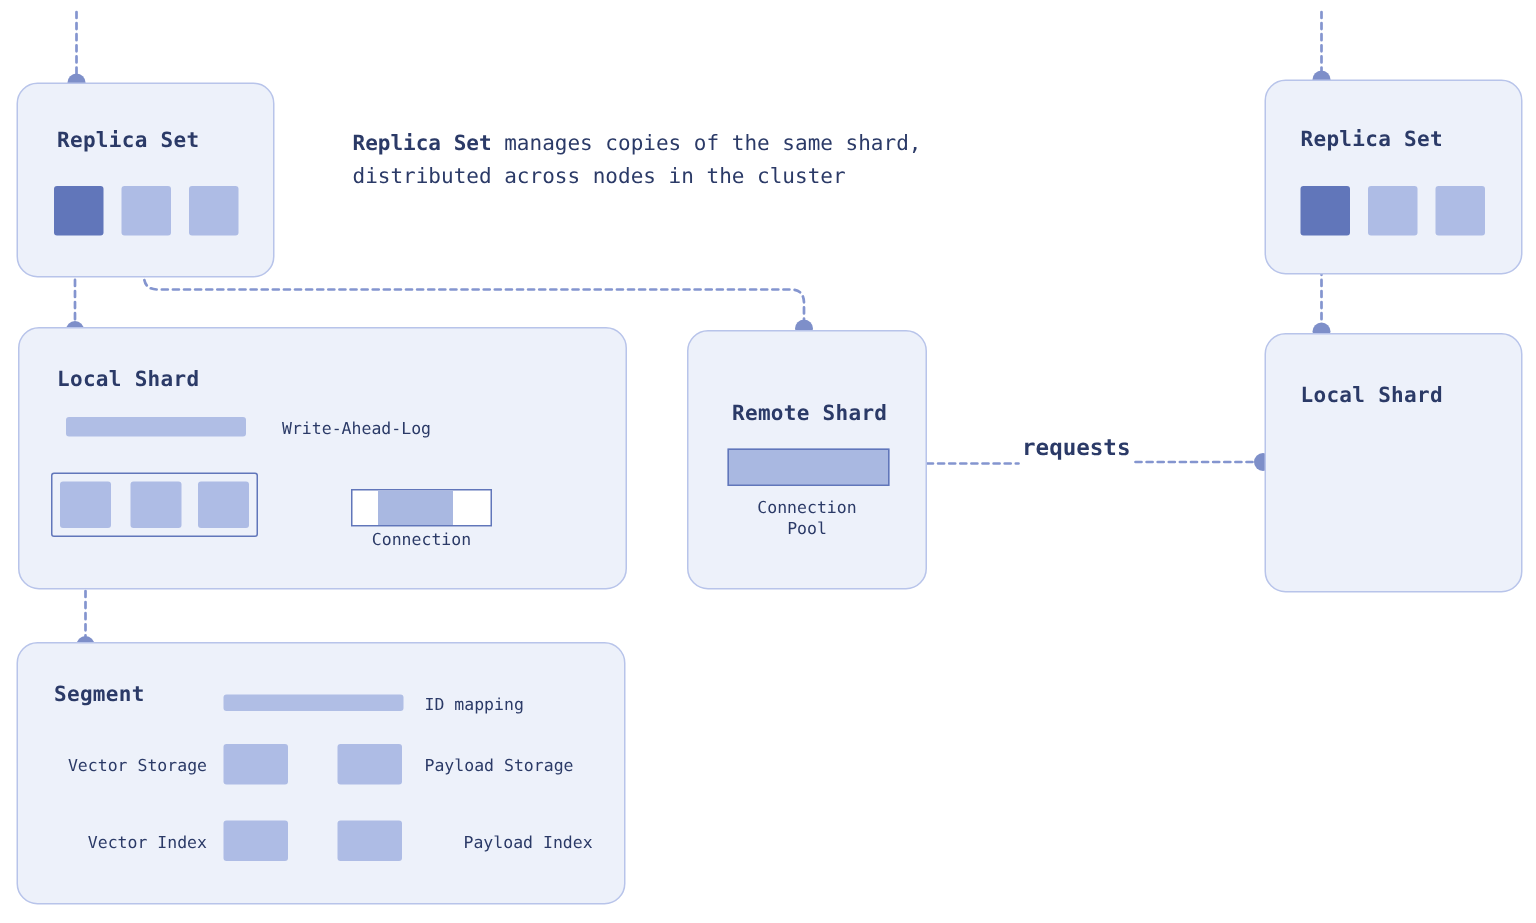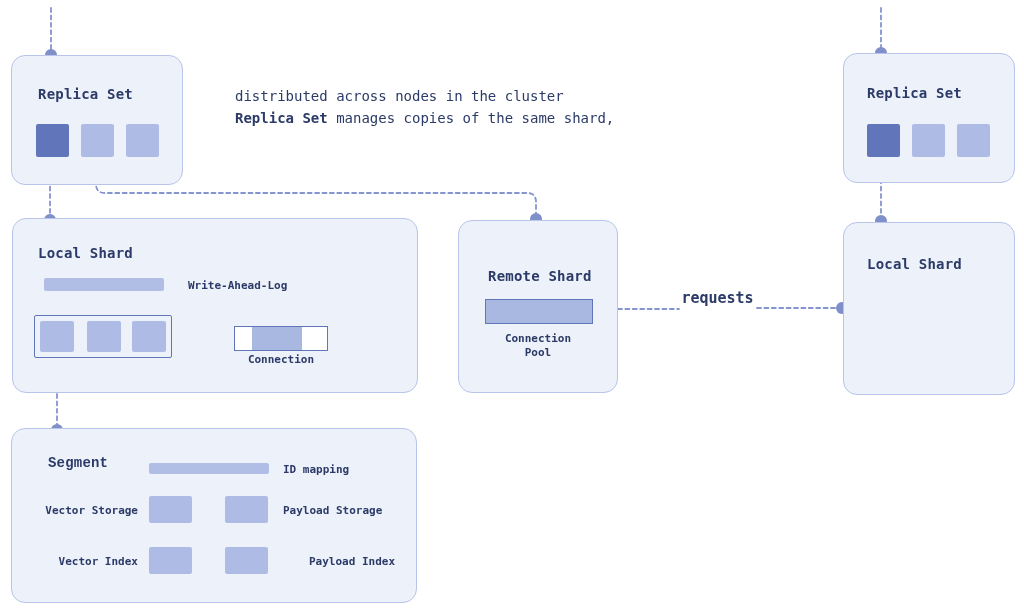--- a/index.html
+++ b/index.html
@@ -32,23 +32,23 @@
   #local-left    { left:12px;  top:218px; width:406px; height:175px; }
   #remote        { left:458px; top:220px; width:160px; height:173px; }
   #local-right   { left:843px; top:222px; width:172px; height:173px; }
   #segment       { left:11px;  top:428px; width:406px; height:175px; }
 
   #replica-left .node-title  { left:26px; top:30px; }
   #replica-right .node-title { left:23px; top:31px; }
   #local-left .node-title    { left:25px; top:26px; }
   #remote .node-title        { left:29px; top:27px;margin-top:20px; }
   #local-right .node-title   { left:23px; top:33px; }
-  #segment .node-title       { left:36px; top:26px;font-family:Liberation Mono, monospace; }
+  #segment .node-title       { left:24px; top:26px; }
 
-  .small-label { position:absolute; font-size:11px; font-weight:bold; white-space:pre; }
+  .small-label { position:absolute; font-size:11px; font-weight:normal; white-space:pre; }
 
   
   #annotation { position:absolute; left:235px; top:85px; z-index:2; font-size:14px; line-height:22px; white-space:pre; }
   #annotation .lead { font-weight:bold; }
 
   
   #wal-bar { position:absolute; left:31px; top:59px; width:120px; height:13px; border-radius:2px; background:var(--bar-fill,#b0bee5); }
   #wal-label { left:175px; top:60px; }
   #seg-container { position:absolute; left:21px; top:96px; width:138px; height:43px; box-sizing:border-box; border:1.5px solid var(--accent-dark,#6176ba); border-radius:2px; }
   #seg-container .sq { width:34px; height:31px; top:5px; }
@@ -108,21 +108,21 @@
     <circle class="dot" cx="102" cy="316" r="5.5"></circle>
     <circle class="dot" cx="171" cy="337" r="5.5"></circle>
     <circle class="dot" cx="57" cy="430" r="6"></circle>
     <circle class="dot" cx="842" cy="308" r="6"></circle>
     <circle class="dot" cx="173" cy="492" r="5"></circle>
     <circle class="dot" cx="243" cy="492" r="5"></circle>
     <circle class="dot" cx="171" cy="546" r="5"></circle>
     <circle class="dot" cx="242" cy="546" r="5"></circle>
   </svg>
 
-  <div id="annotation"><div>distributed across nodes in the cluster</div><div><span class="lead">Replica Set</span><span> manages copies of the same shard,</span></div></div>
+  <div id="annotation"><div><span class="lead">Replica Set</span><span> manages copies of the same shard,</span></div><div>distributed across nodes in the cluster</div></div>
 
   <div class="node" id="replica-left">
     <div class="node-title">Replica Set</div>
     <div class="sq dark" style="left:24px; top:68px;"></div>
     <div class="sq" style="left:69px; top:68px;"></div>
     <div class="sq" style="left:114px; top:68px;"></div>
   </div>
 
   <div class="node" id="replica-right">
     <div class="node-title">Replica Set</div>

